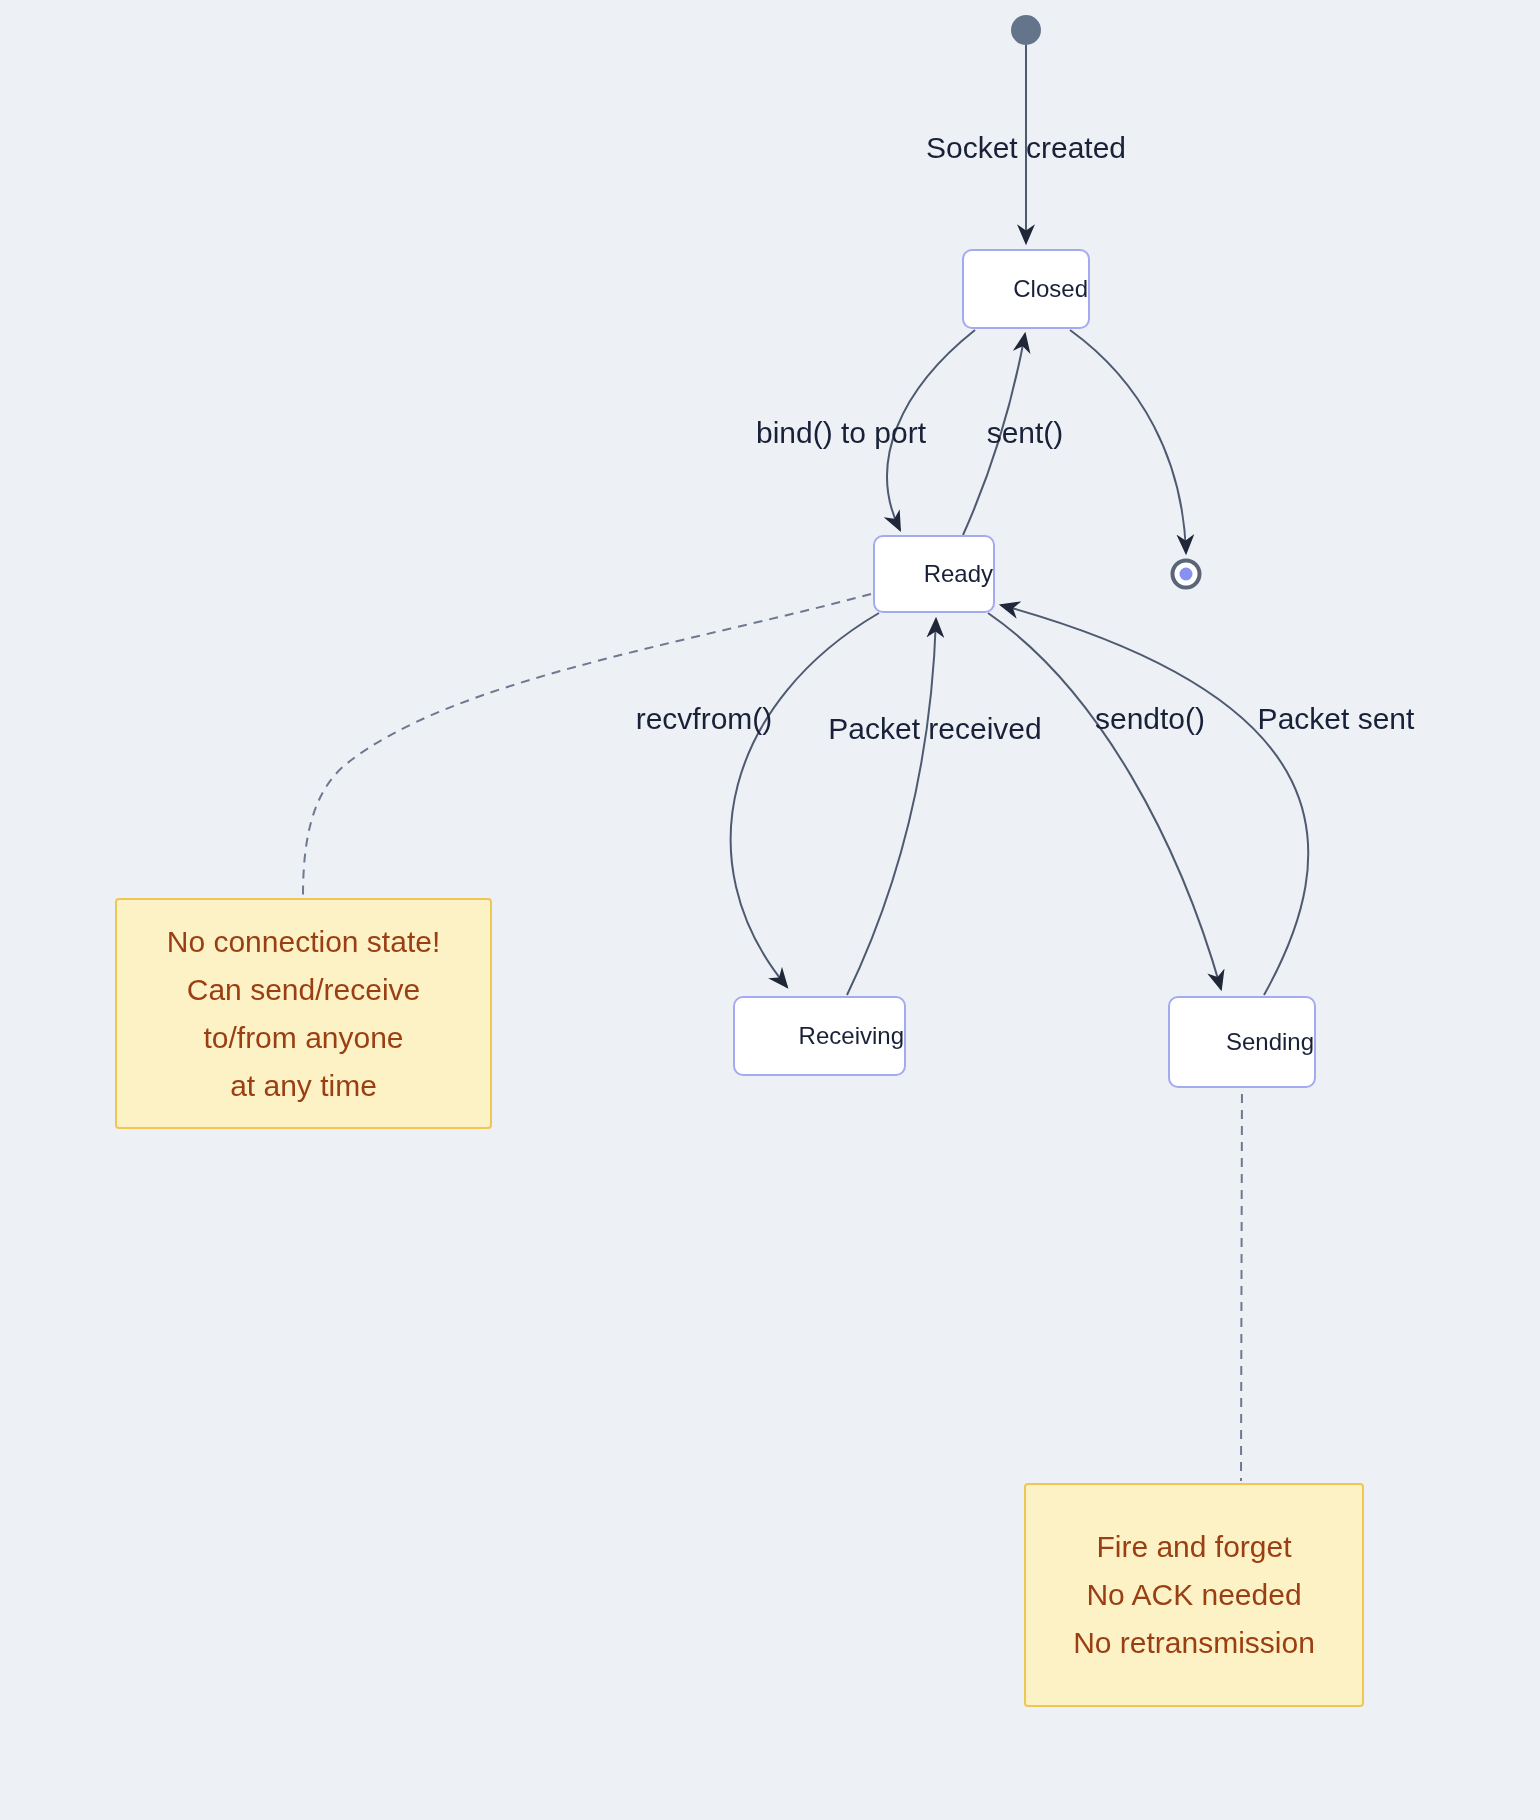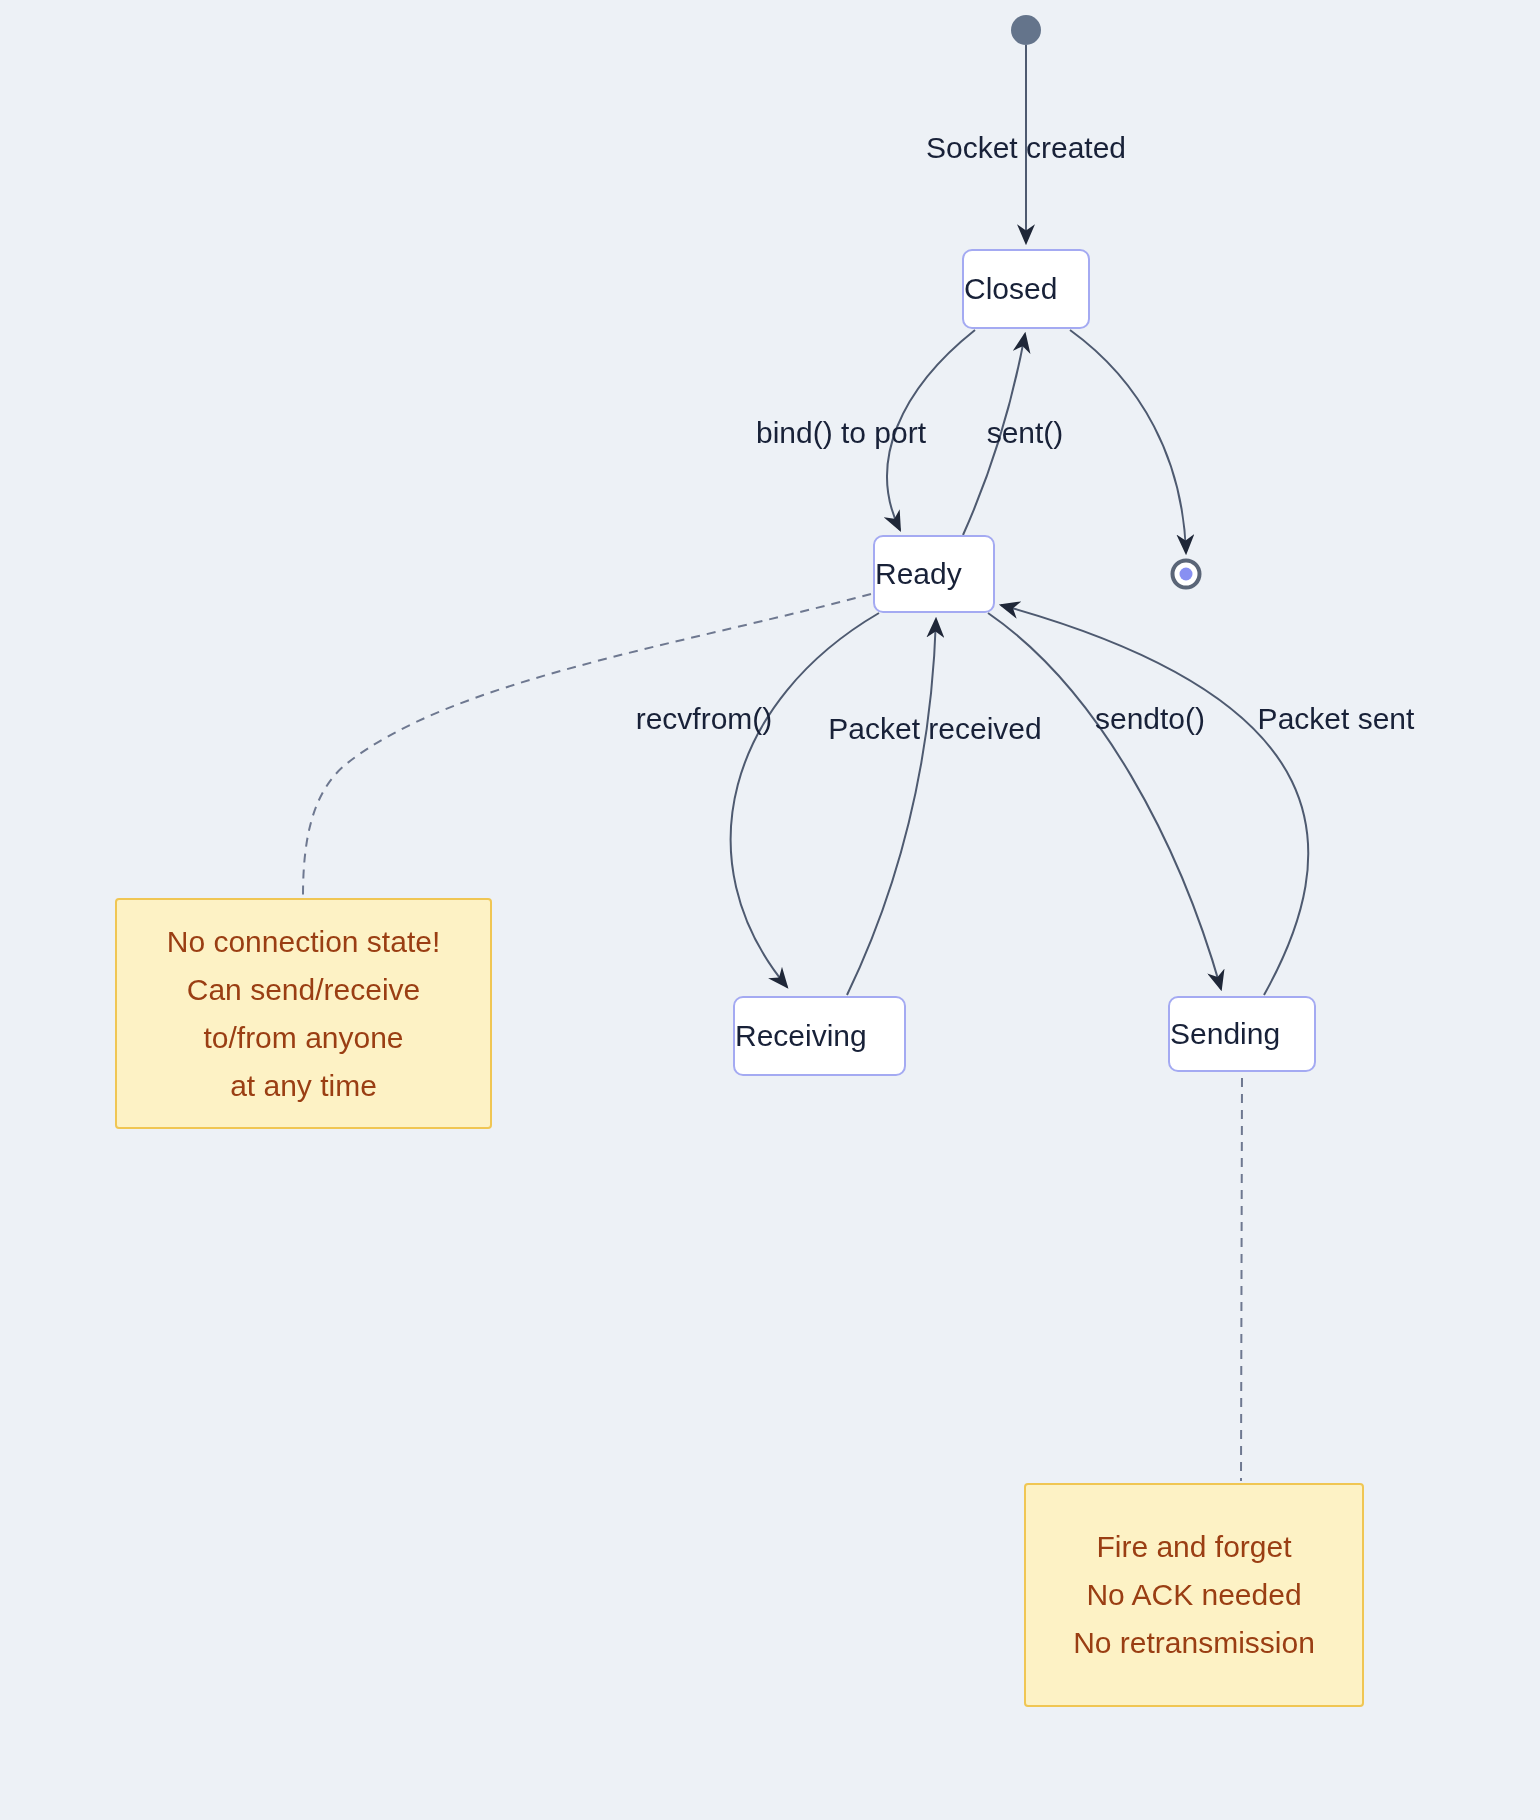--- a/index.html
+++ b/index.html
@@ -30,22 +30,22 @@
   path.dashed { fill: none; stroke: var(--dash); stroke-width: 2; stroke-dasharray: 9 7; }
   .arrowhead-path { fill: var(--arrow); }
   .start-dot { fill: var(--start-fill); }
   .end-outer { fill: #ffffff; stroke: var(--end-ring); stroke-width: 4; }
   .end-inner { fill: var(--end-dot); }
   .state-node {
     position: absolute;
     background: var(--node-fill);
     border: 2px solid var(--node-border);
     border-radius: 10px;
-    display: flex; align-items: center; justify-content: flex-start;
-    font-size: 30px; color: var(--ink);
+    display: flex; align-items: center; justify-content: flex-end;
+    font-size: 24px; color: var(--ink);
     box-sizing: border-box;
     white-space: nowrap;
   }
   .edge-label {
     position: absolute;
     transform: translate(-50%, -50%);
     font-size: 30px; color: var(--ink);
     white-space: nowrap;
   }
   .note {
@@ -93,21 +93,21 @@
 
   <div class="state-node" style="left:962px; top:249px; width:128px; height:80px;">
     <span>Closed</span>
   </div>
   <div class="state-node" style="left:873px; top:535px; width:122px; height:78px;">
     <span>Ready</span>
   </div>
   <div class="state-node" style="left:733px; top:996px; width:173px; height:80px;">
     <span>Receiving</span>
   </div>
-  <div class="state-node" style="left:1168px; top:996px; width:148px; height:76px;">
+  <div class="state-node" style="left:1168px; top:996px; width:148px; height:92px;">
     <span>Sending</span>
   </div>
 
   <div class="edge-label" style="left:1026px; top:148px;">Socket created</div>
   <div class="edge-label" style="left:841px; top:433px;text-align:right;">bind() to port</div>
   <div class="edge-label" style="left:1025px; top:433px;">sent()</div>
   <div class="edge-label" style="left:704px; top:719px;">recvfrom()</div>
   <div class="edge-label" style="left:935px; top:729px;">Packet received</div>
   <div class="edge-label" style="left:1150px; top:719px;">sendto()</div>
   <div class="edge-label" style="left:1336px; top:719px;">Packet sent</div>

